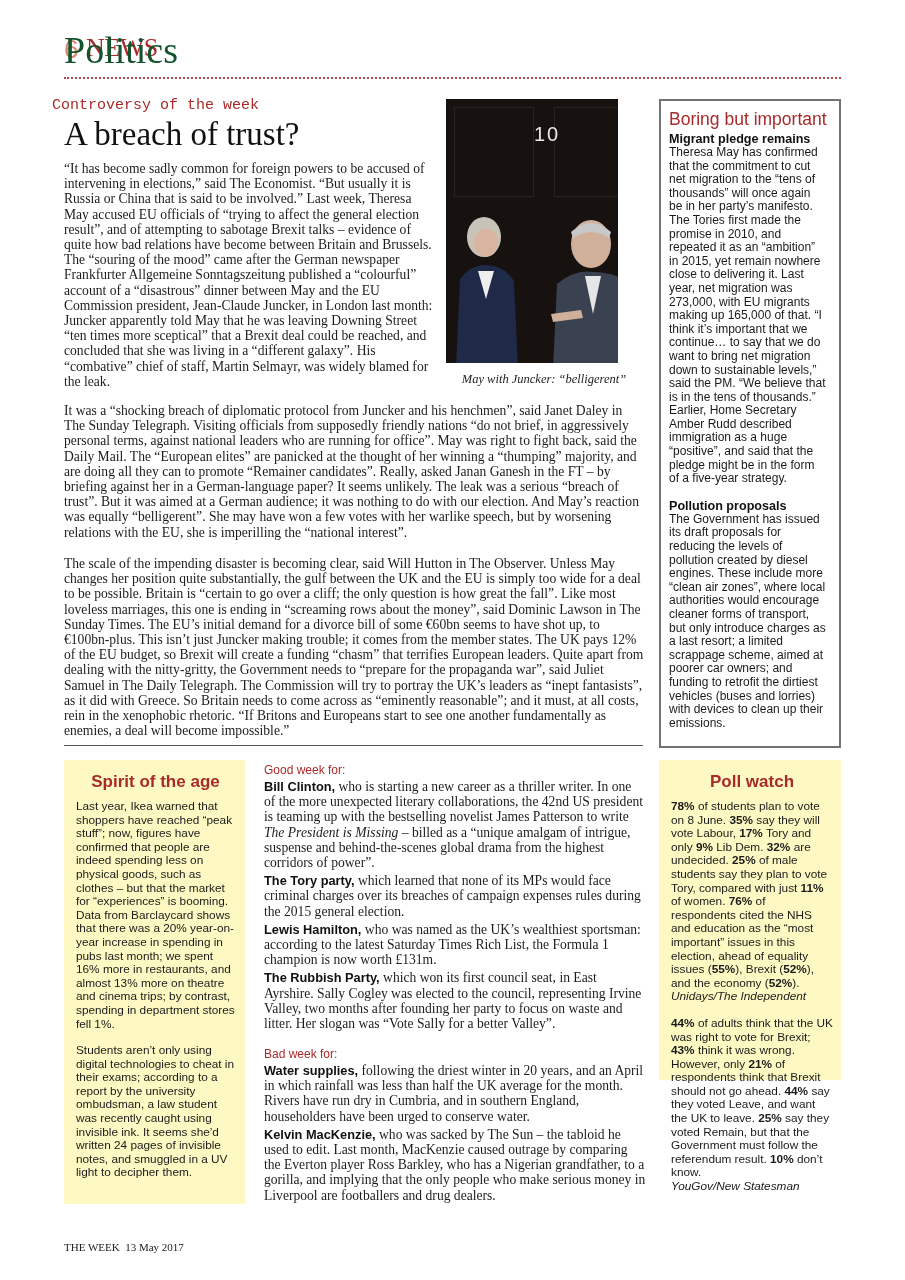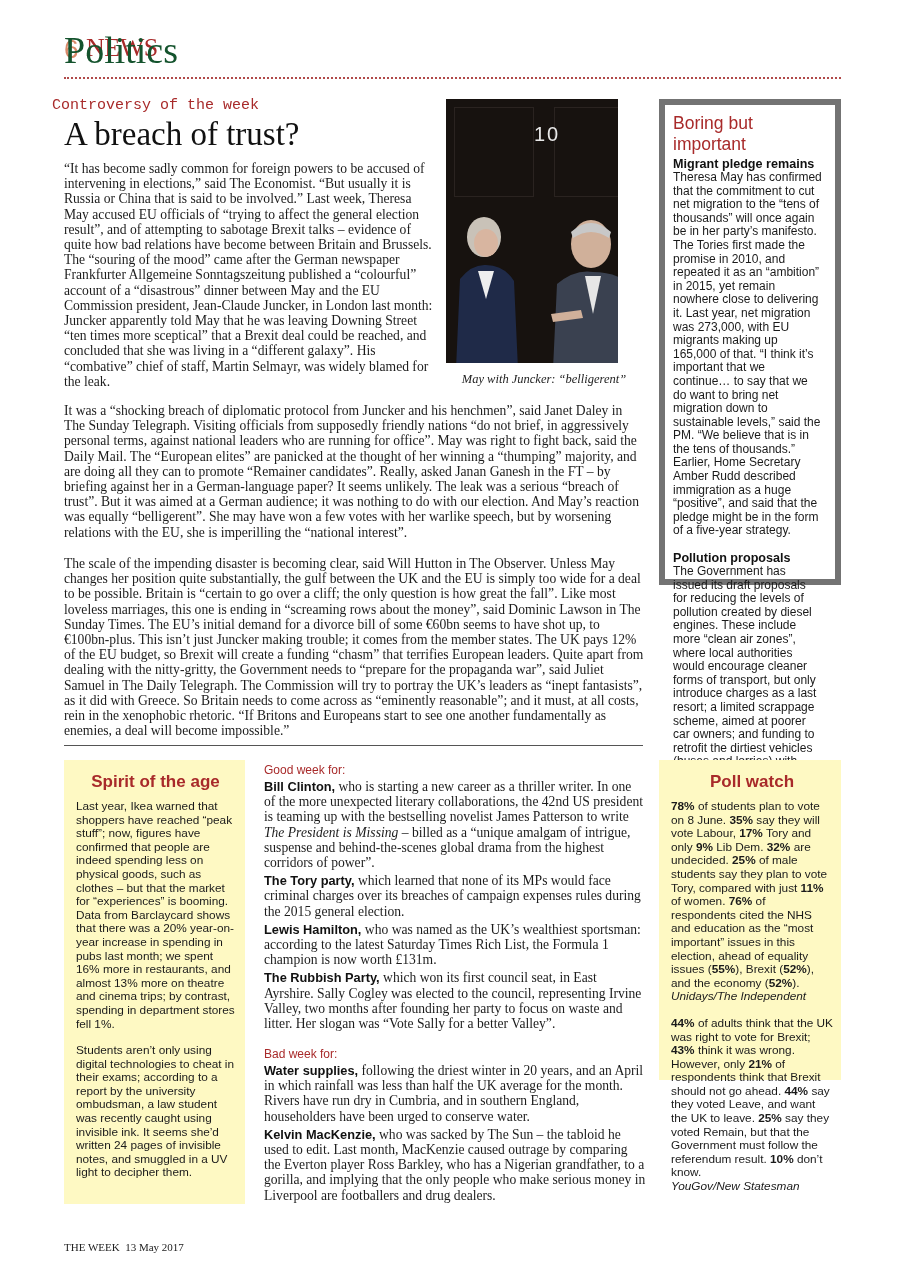--- a/index.html
+++ b/index.html
@@ -21,21 +21,21 @@
     .para3 { position: absolute; left: 64px; top: 556px; width: 580px; }
     .article-rule { position: absolute; left: 64px; top: 745px; width: 579px; border-top: 1.5px solid #555; }
 
     .photo { position: absolute; left: 446px; top: 99px; width: 172px; height: 264px; background: #17120f; overflow: hidden; }
     .door-num { position: absolute; left: 88px; top: 24px; color: #e8e8e8; font-family: "Liberation Sans", sans-serif; font-size: 20px; letter-spacing: 2px; }
     .door-panel { position: absolute; border: 1px solid #2a2320; }
     .person-may { position: absolute; left: 6px; top: 110px; width: 70px; height: 160px; }
     .person-juncker { position: absolute; left: 105px; top: 115px; width: 90px; height: 155px; }
     .caption { position: absolute; left: 446px; top: 372px; width: 196px; text-align: center; font-family: "Liberation Serif", serif; font-style: italic; font-size: 12.5px; color: #222; }
 
-    .sidebar-boring { position: absolute; left: 659px; top: 99px; width: 182px; height: 486px; border: 6px solid #737373; padding: 8px 12px 6px 8px; }
+    .sidebar-boring { position: absolute; left: 659px; top: 99px; width: 182px; height: 649px; border: 2px solid #737373; padding: 8px 12px 6px 8px; }
     .box-title { font-family: "Liberation Sans", sans-serif; font-size: 17.5px; color: #a82a2a; margin-bottom: 2px; }
     .sb-text { font-family: "Liberation Sans", sans-serif; font-size: 12px; line-height: 13.6px; color: #1a1a1a; }
     .sb-head { font-family: "Liberation Sans", sans-serif; font-weight: bold; font-size: 12.6px; color: #111; }
     .sb-gap { height: 13px; }
 
     .pink-box { position: absolute; background: #fef9c3; }
     .spirit { left: 64px; top: 760px; width: 181px; height: 444px; padding: 12px 10px 0 12px; }
     .poll { left: 659px; top: 760px; width: 182px; height: 320px; padding: 12px 8px 0 12px; }
     .pink-title { font-family: "Liberation Sans", sans-serif; font-weight: bold; font-size: 17px; color: #a82a2a; text-align: center; margin-bottom: 8px; }
     .pink-text { font-family: "Liberation Sans", sans-serif; font-size: 11.8px; line-height: 13.6px; color: #1a1a1a; }

